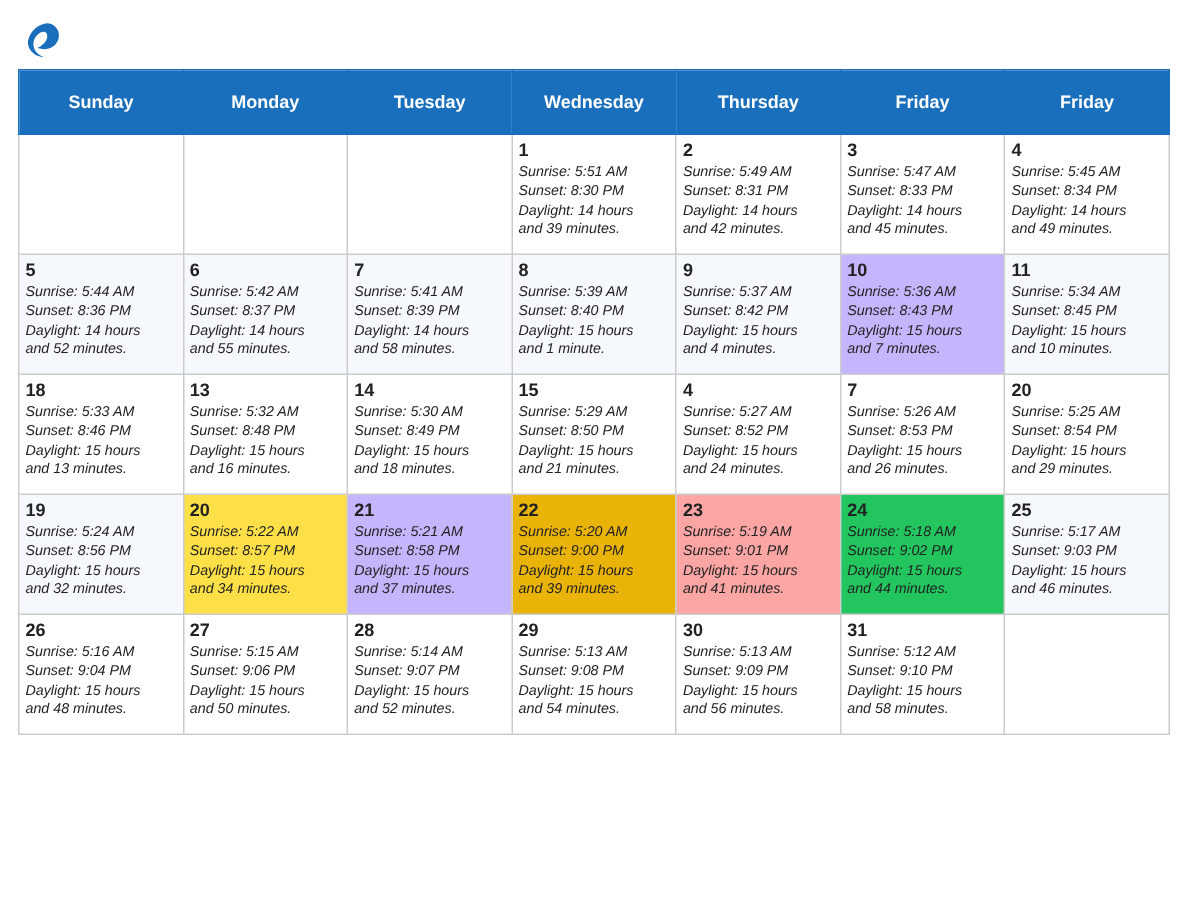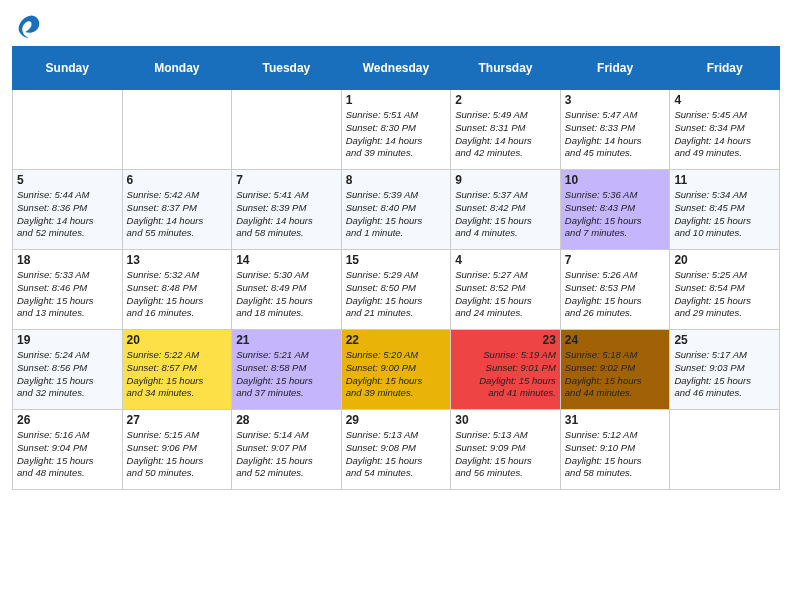--- a/index.html
+++ b/index.html
@@ -215,25 +215,25 @@
             <div class="cell-info">Sunrise: 5:22 AM<br>Sunset: 8:57 PM<br>Daylight: 15 hours<br>and 34 minutes.</div>
           </td>
           <td style="background: #c4b5fd;">
             <span class="day-number">21</span>
             <div class="cell-info">Sunrise: 5:21 AM<br>Sunset: 8:58 PM<br>Daylight: 15 hours<br>and 37 minutes.</div>
           </td>
           <td style="background: #eab308;">
             <span class="day-number">22</span>
             <div class="cell-info">Sunrise: 5:20 AM<br>Sunset: 9:00 PM<br>Daylight: 15 hours<br>and 39 minutes.</div>
           </td>
-          <td style="background: #ef4444; text-align: right;">
+          <td style="background: #fca5a5;">
             <span class="day-number">23</span>
             <div class="cell-info">Sunrise: 5:19 AM<br>Sunset: 9:01 PM<br>Daylight: 15 hours<br>and 41 minutes.</div>
           </td>
-          <td style="background: #a16207;">
+          <td style="background: #22c55e;">
             <span class="day-number">24</span>
             <div class="cell-info">Sunrise: 5:18 AM<br>Sunset: 9:02 PM<br>Daylight: 15 hours<br>and 44 minutes.</div>
           </td>
           <td style="background: rgb(245, 248, 252); margin-left: 16px;">
             <span class="day-number">25</span>
             <div class="cell-info">Sunrise: 5:17 AM<br>Sunset: 9:03 PM<br>Daylight: 15 hours<br>and 46 minutes.</div>
           </td>
         </tr>
         <tr>
           <td>

